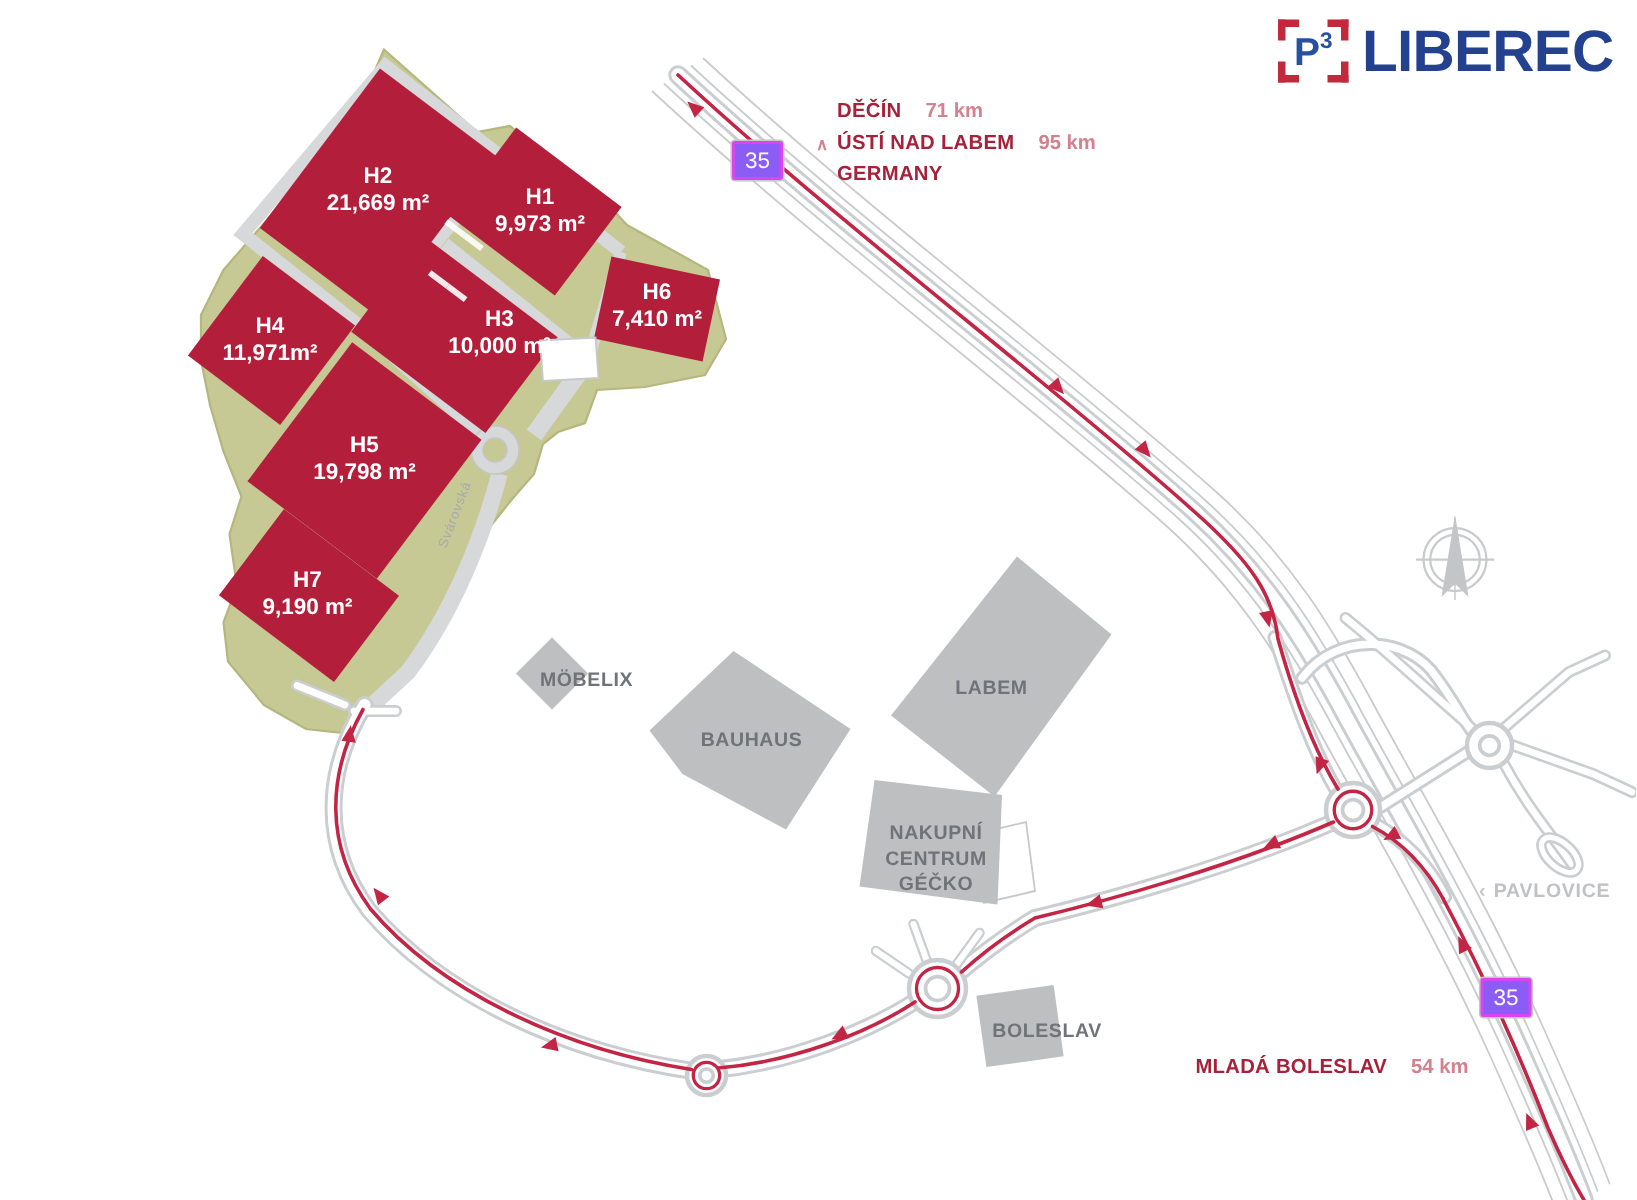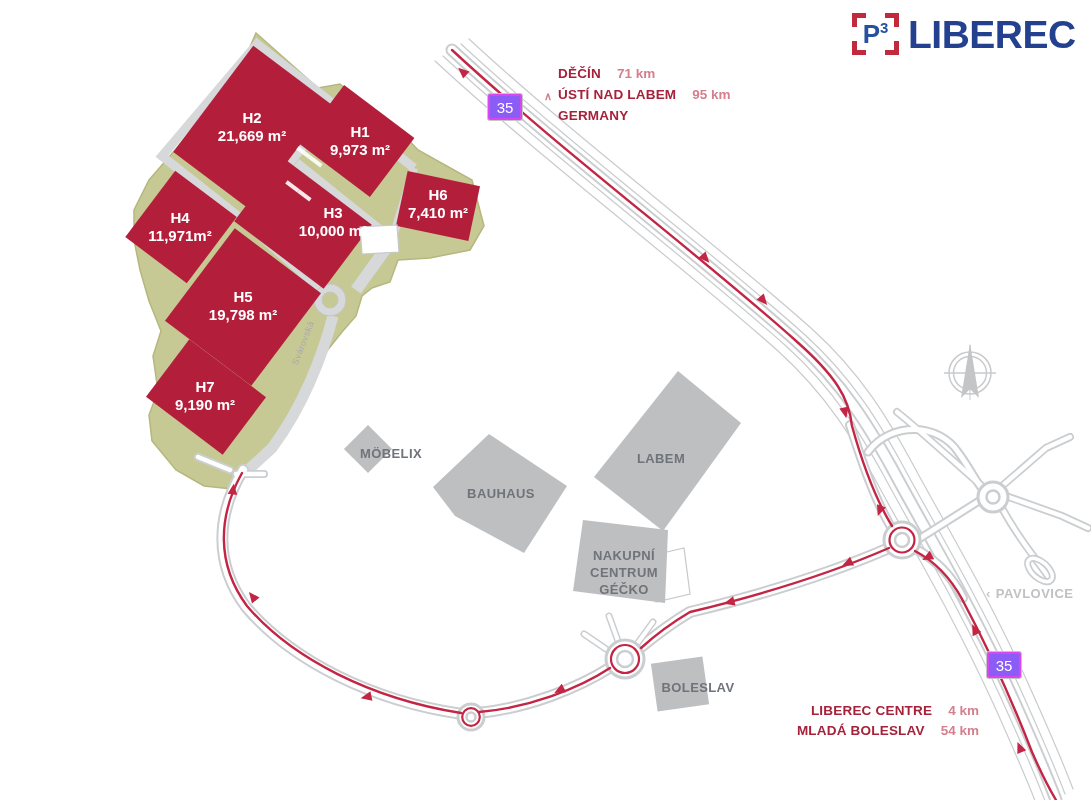--- a/index.html
+++ b/index.html
@@ -255,25 +255,20 @@
   </div>
   <div class="dest-row">
 
     <span class="dname">GERMANY</span>
 
   </div>
 </div>
 
 <div class="abs destS">
   <div class="dest-row">
-    <span class="dname">LIBEREC CENTRE</span>
-    <span class="ddist">4 km</span>
-
-  </div>
-  <div class="dest-row">
     <span class="dname">MLADÁ BOLESLAV</span>
     <span class="ddist">54 km</span>
 
   </div>
 </div>
 
 <div class="abs place" style="left:986px;top:586px;">
   <span class="chev">‹</span><span>PAVLOVICE</span>
 </div>
 

